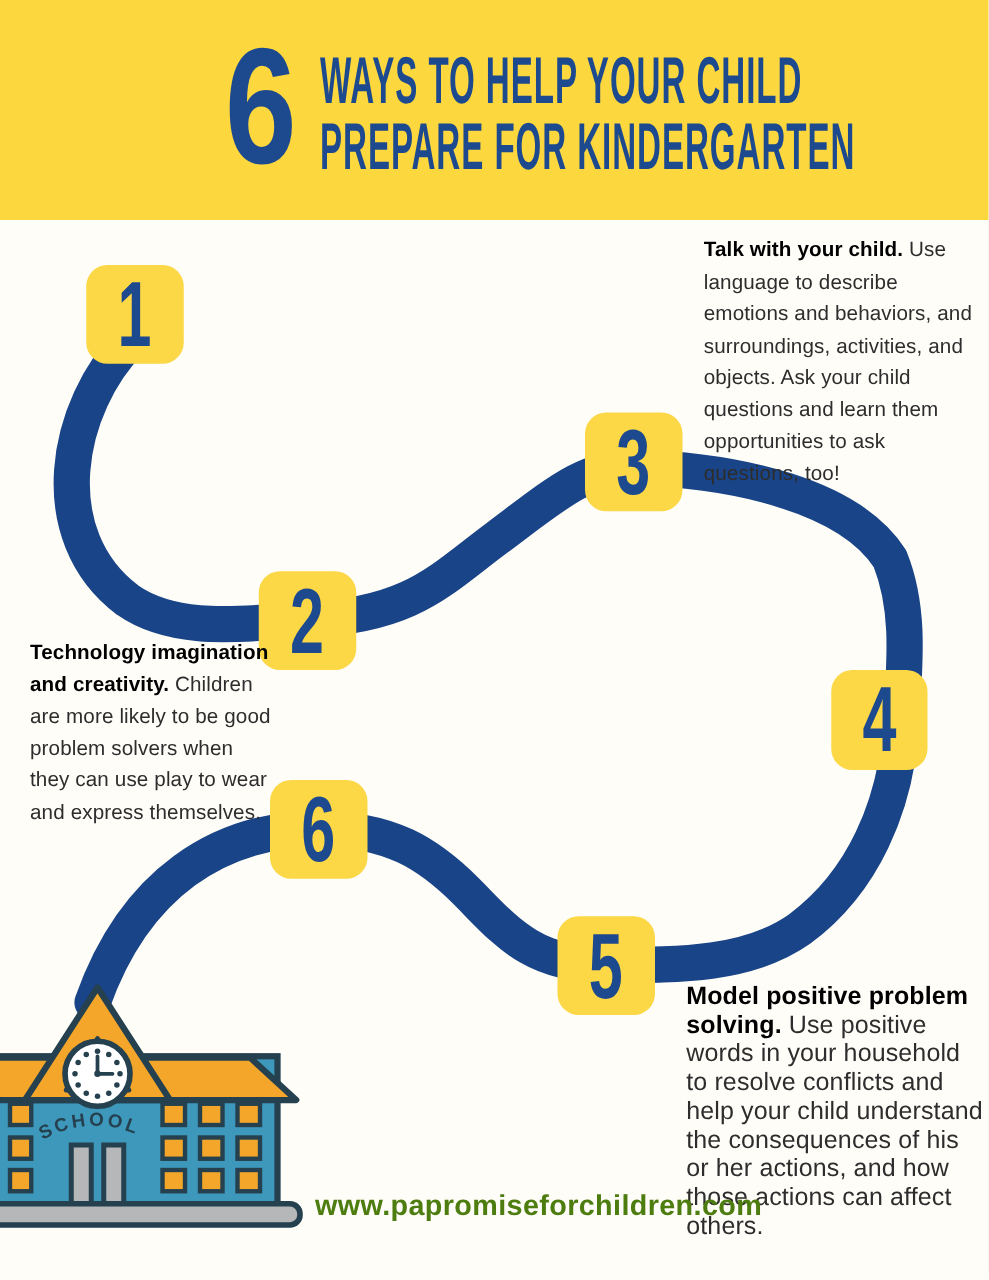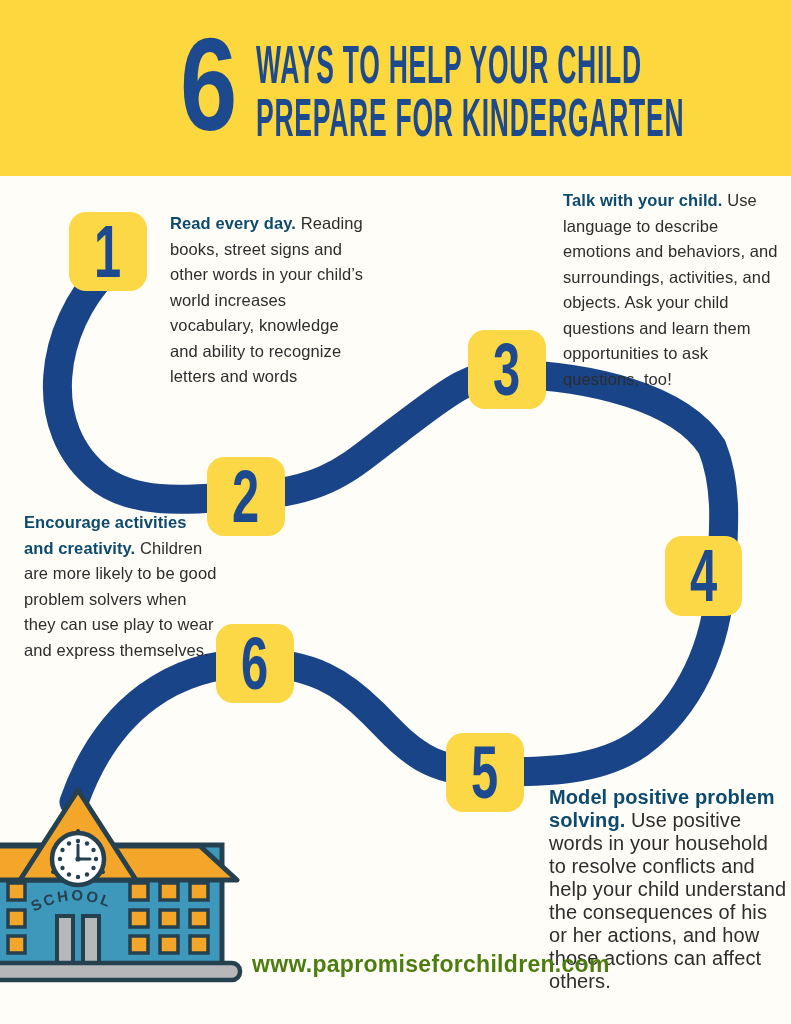--- a/index.html
+++ b/index.html
@@ -37,21 +37,21 @@
   #box2{left:207px;top:457px;}
   #box3{left:468px;top:330px;}
   #box4{left:665px;top:536px;width:77px;height:80px;}
   #box5{left:446px;top:733px;}
   #box6{left:216px;top:624px;}
   
   .step-text{
     position:absolute;font-size:16.5px;line-height:25.5px;color:#2D2D2D;
     letter-spacing:.1px;
   }
-  .step-text .b{font-weight:700;color:#0c4a6e;}
+  .step-text .b{font-weight:700;color:#000000;}
   #txt1{left:170px;top:211px;width:200px;}
   #txt3{left:563px;top:188px;width:222px;}
   #txt2{left:24px;top:510px;width:196px;}
   #txt4{left:449px;top:492px;width:224px;}
   #txt6{left:254px;top:716px;width:196px;}
   #txt6 .b{display:block;}
   #txt5{left:549px;top:786px;width:238px;font-size:20px;line-height:23px;}
   
   .site-url{
     position:absolute;left:252px;top:951px;
@@ -157,30 +157,26 @@
   <div class="num-box" id="box4">
       <span>4</span>
     </div>
   <div class="num-box" id="box5">
       <span>5</span>
     </div>
   <div class="num-box" id="box6">
       <span>6</span>
     </div>
 
-  <div class="step-text" id="txt1">
-    <span class="b">Read every day.</span>
-    <span>Reading books, street signs and other words in your child’s world increases vocabulary, knowledge and ability to recognize letters and words</span>
-  </div>
   <div class="step-text" id="txt3">
     <span class="b">Talk with your child.</span>
     <span>Use language to describe emotions and behaviors, and surroundings, activities, and objects. Ask your child questions and learn them opportunities to ask questions, too!</span>
   </div>
   <div class="step-text" id="txt2">
-    <span class="b">Encourage activities and creativity.</span>
+    <span class="b">Technology imagination and creativity.</span>
     <span>Children are more likely to be good problem solvers when they can use play to wear and express themselves.</span>
   </div>
   <div class="step-text" id="txt6">
   </div>
   <div class="step-text" id="txt5">
     <span class="b">Model positive problem solving.</span>
     <span>Use positive words in your household to resolve conflicts and help your child understand the consequences of his or her actions, and how those actions can affect others.</span>
   </div>
 
   <div class="site-url">www.papromiseforchildren.com</div>

